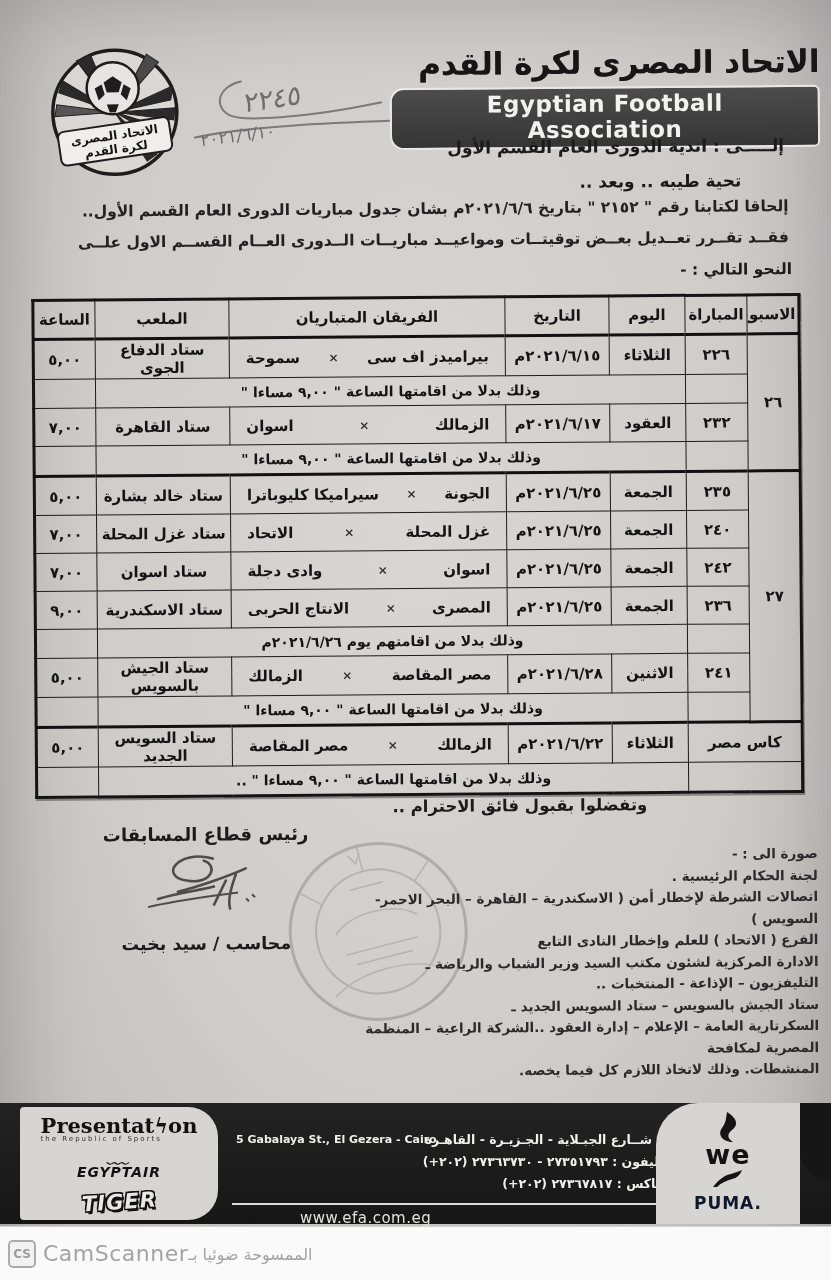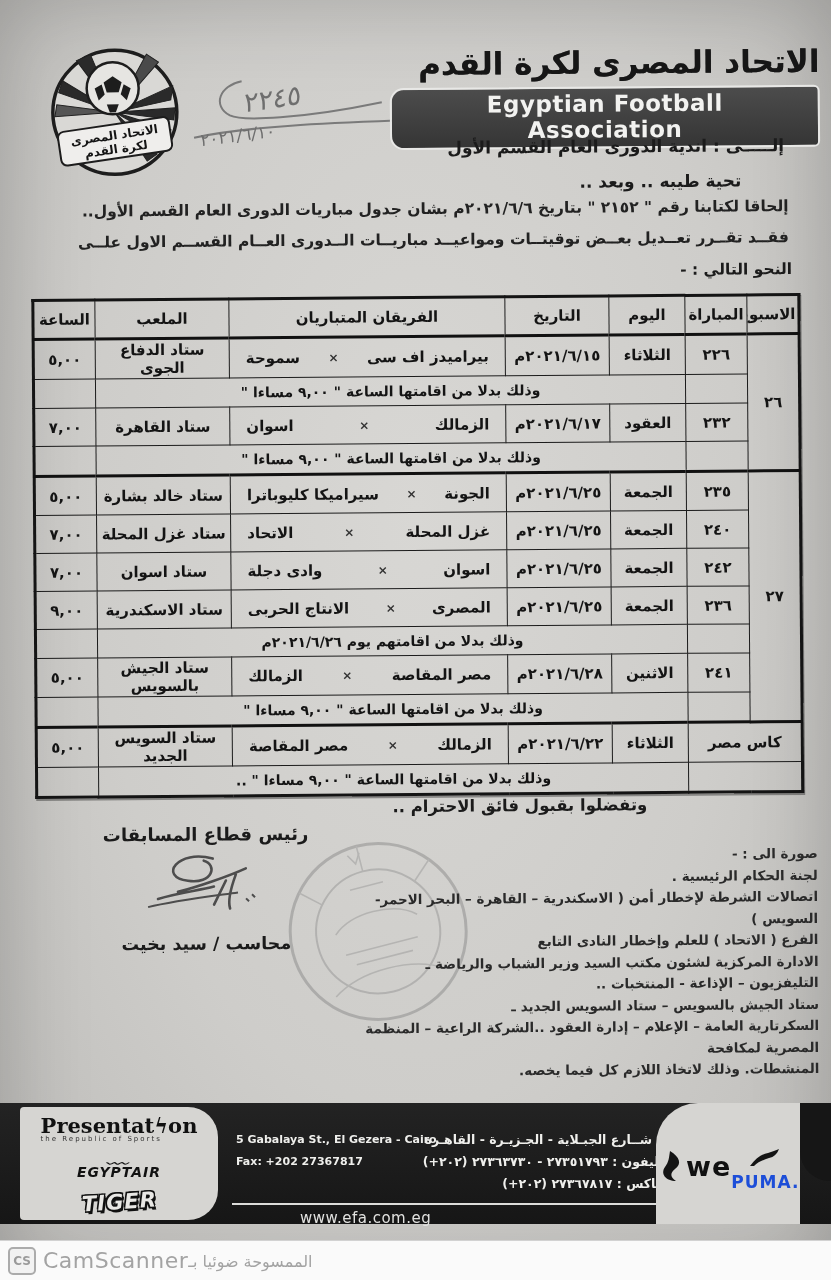--- a/index.html
+++ b/index.html
@@ -66,28 +66,28 @@
   .egyptair .bird{display:block;text-align:center;font-size:15px;line-height:10px;transform:scaleX(1.6);}
   .tiger{font-size:21px;font-weight:bold;font-style:italic;letter-spacing:1px;color:#e9e8e5;
       text-shadow:-1.5px -1.5px 0 #111,1.5px -1.5px 0 #111,-1.5px 1.5px 0 #111,1.5px 1.5px 0 #111,2px 3px 0 #111;
       transform:rotate(-4deg);}
   .en-addr{position:absolute;left:236px;top:26px;color:#efefec;font-size:11px;font-weight:bold;line-height:22px;white-space:nowrap;}
   .ar-addr{position:absolute;left:448px;width:216px;top:26px;direction:rtl;text-align:right;color:#efefec;
       font-size:12.5px;font-weight:bold;line-height:22px;white-space:nowrap;}
   .addr-line{position:absolute;left:232px;width:430px;top:100px;height:2px;background:#dcdcda;}
   .website{position:absolute;left:300px;width:170px;top:106px;color:#e2e2e0;font-size:15px;letter-spacing:.5px;text-align:left;}
   .we-panel{position:absolute;left:656px;top:0;bottom:0;width:144px;background:#d6d5d2;border-radius:42px 0 0 0;
-      display:flex;align-items:center;justify-content:flex-start;padding-top:8px;box-sizing:border-box;}
+      display:flex;flex-direction:column;align-items:center;justify-content:flex-start;padding-top:8px;box-sizing:border-box;}
   .black-corner{position:absolute;right:0;top:0;width:31px;height:78px;background:#161616;border-bottom-left-radius:30px;}
   .we-word{font-size:27px;font-weight:bold;color:#111;letter-spacing:1px;line-height:20px;margin-top:-2px;}
-  .puma{margin-top:4px;text-align:center;color:#1d4ed8;}
+  .puma{margin-top:4px;text-align:center;color:#0f172a;}
   .puma-word{font-size:17px;font-weight:bold;letter-spacing:1px;}
 
   
-  .cs-bar{position:absolute;left:0;right:0;bottom:0;height:40px;background:#fafafa;display:flex;align-items:center;
+  .cs-bar{position:absolute;left:0;right:0;bottom:0;height:54px;background:#fafafa;display:flex;align-items:center;
       padding-left:8px;box-sizing:border-box;border-top:1px solid #d2d2d2;}
   .cs-badge{width:24px;height:24px;border:2px solid #ababab;border-radius:5px;color:#9a9a9a;font-size:12px;font-weight:bold;
       display:flex;align-items:center;justify-content:center;margin-right:7px;background:#f2f2f2;}
   .cs-name{color:#a3a3a3;font-size:22px;letter-spacing:.5px;}
   .cs-ar{color:#a3a3a3;font-size:16px;padding-top:2px;}
 </style>
 </head>
 <body>
 
 <div class="page">
@@ -359,21 +359,20 @@
       </div>
       <div class="egyptair">
         <span class="bird">﹏</span>
         <span>EGYPTAIR</span>
       </div>
       <div class="tiger">TIGER</div>
     </div>
 
     <div class="en-addr">
       <div>5 Gabalaya St., El Gezera - Cairo</div>
-      <div>Fax: +202 27367817</div>
     </div>
     <div class="ar-addr">
       <div>٥ شــارع الجبـلاية - الجـزيـرة - القاهـرة</div>
       <div>تليفون : ٢٧٣٥١٧٩٣ - ٢٧٣٦٣٧٣٠ (٢٠٢+)</div>
       <div>فاكس : ٢٧٣٦٧٨١٧ (٢٠٢+)</div>
     </div>
     <div class="addr-line"></div>
     <div class="website">www.efa.com.eg</div>
 
     <div class="we-panel">

